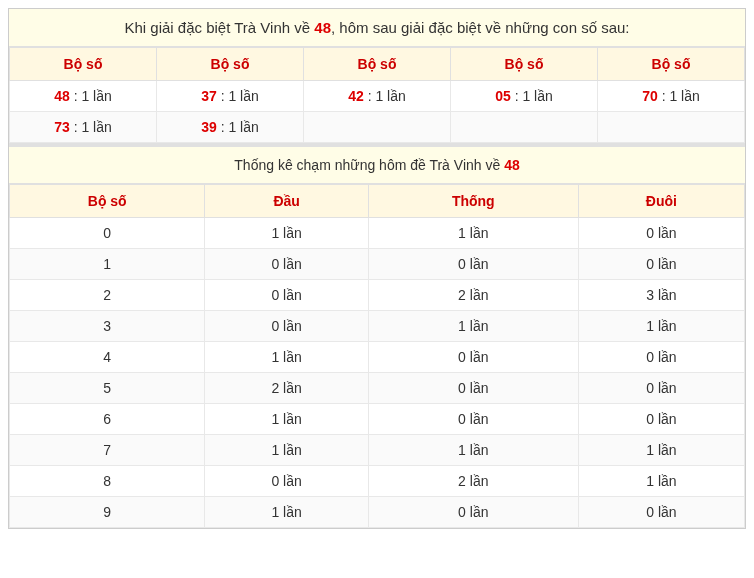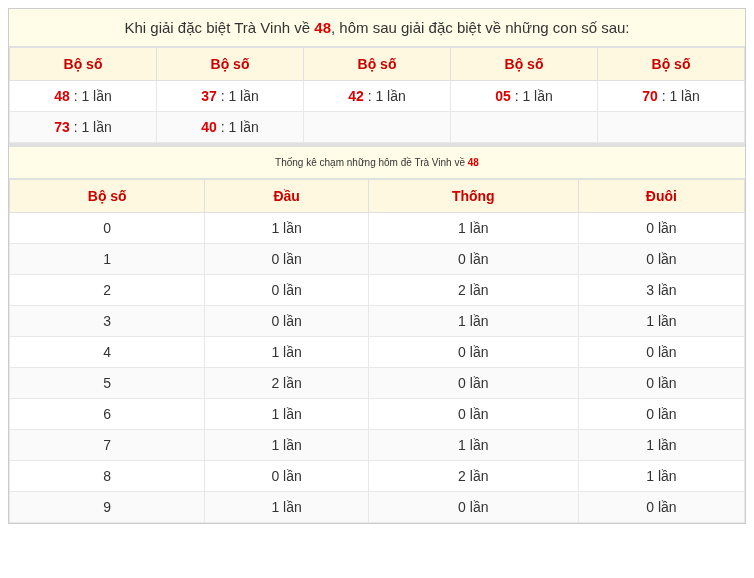--- a/index.html
+++ b/index.html
@@ -57,21 +57,21 @@
     .grid-table td .black {
       color: #333;
     }
     .grid-table tr:nth-child(even) {
       background: #fafafa;
     }
     .section-title {
       background: #fffde7;
       padding: 10px 16px;
       text-align: center;
-      font-size: 10px;
+      font-size: 14px;
       color: #333;
       border-bottom: 1px solid #e0e0e0;
       border-top: 2px solid #e0e0e0;
     }
     .section-title span.highlight {
       color: #d00;
       font-weight: bold;
     }
     .stats-table {
       width: 100%;
@@ -120,21 +120,21 @@
       <tbody>
         <tr>
           <td><span class="red">48</span><span class="black"> : 1 lần</span></td>
           <td><span class="red">37</span><span class="black"> : 1 lần</span></td>
           <td><span class="red">42</span><span class="black"> : 1 lần</span></td>
           <td><span class="red">05</span><span class="black"> : 1 lần</span></td>
           <td><span class="red">70</span><span class="black"> : 1 lần</span></td>
         </tr>
         <tr>
           <td><span class="red">73</span><span class="black"> : 1 lần</span></td>
-          <td><span class="red">40</span><span class="black"> : 1 lần</span></td>
+          <td><span class="red">39</span><span class="black"> : 1 lần</span></td>
           <td></td>
           <td></td>
           <td></td>
         </tr>
       </tbody>
     </table>
   </div>
 
   <div class="section-title">
     <span>Thống kê chạm những hôm đề Trà Vinh về </span><span class="highlight">48</span>

